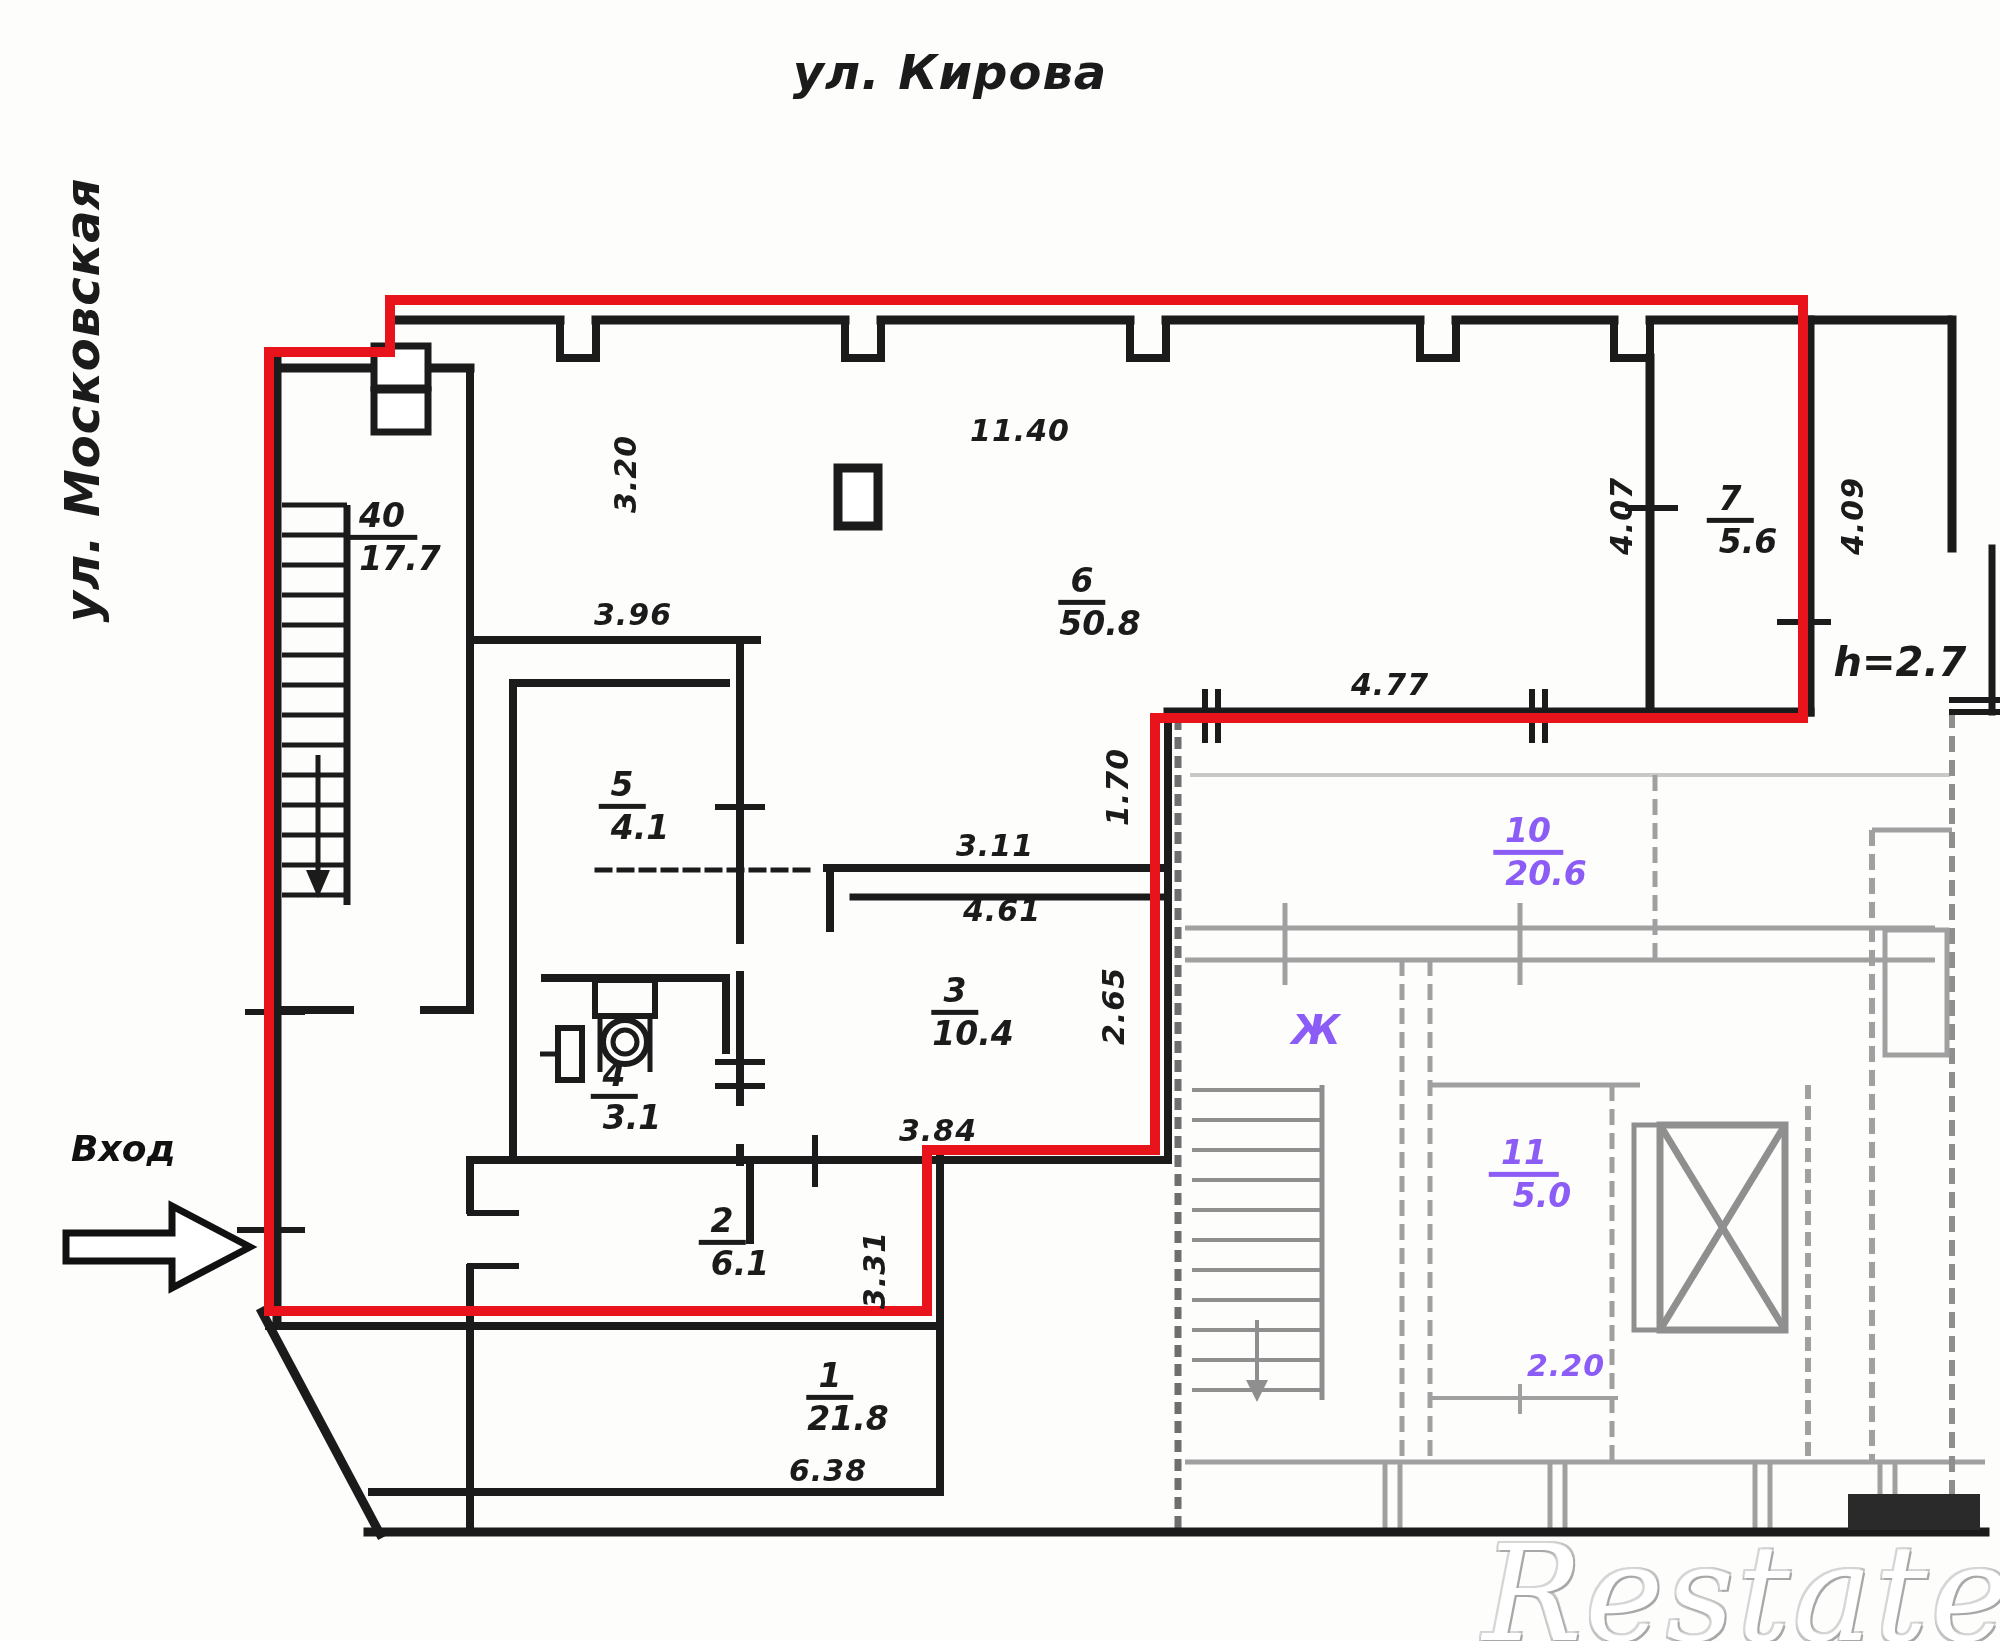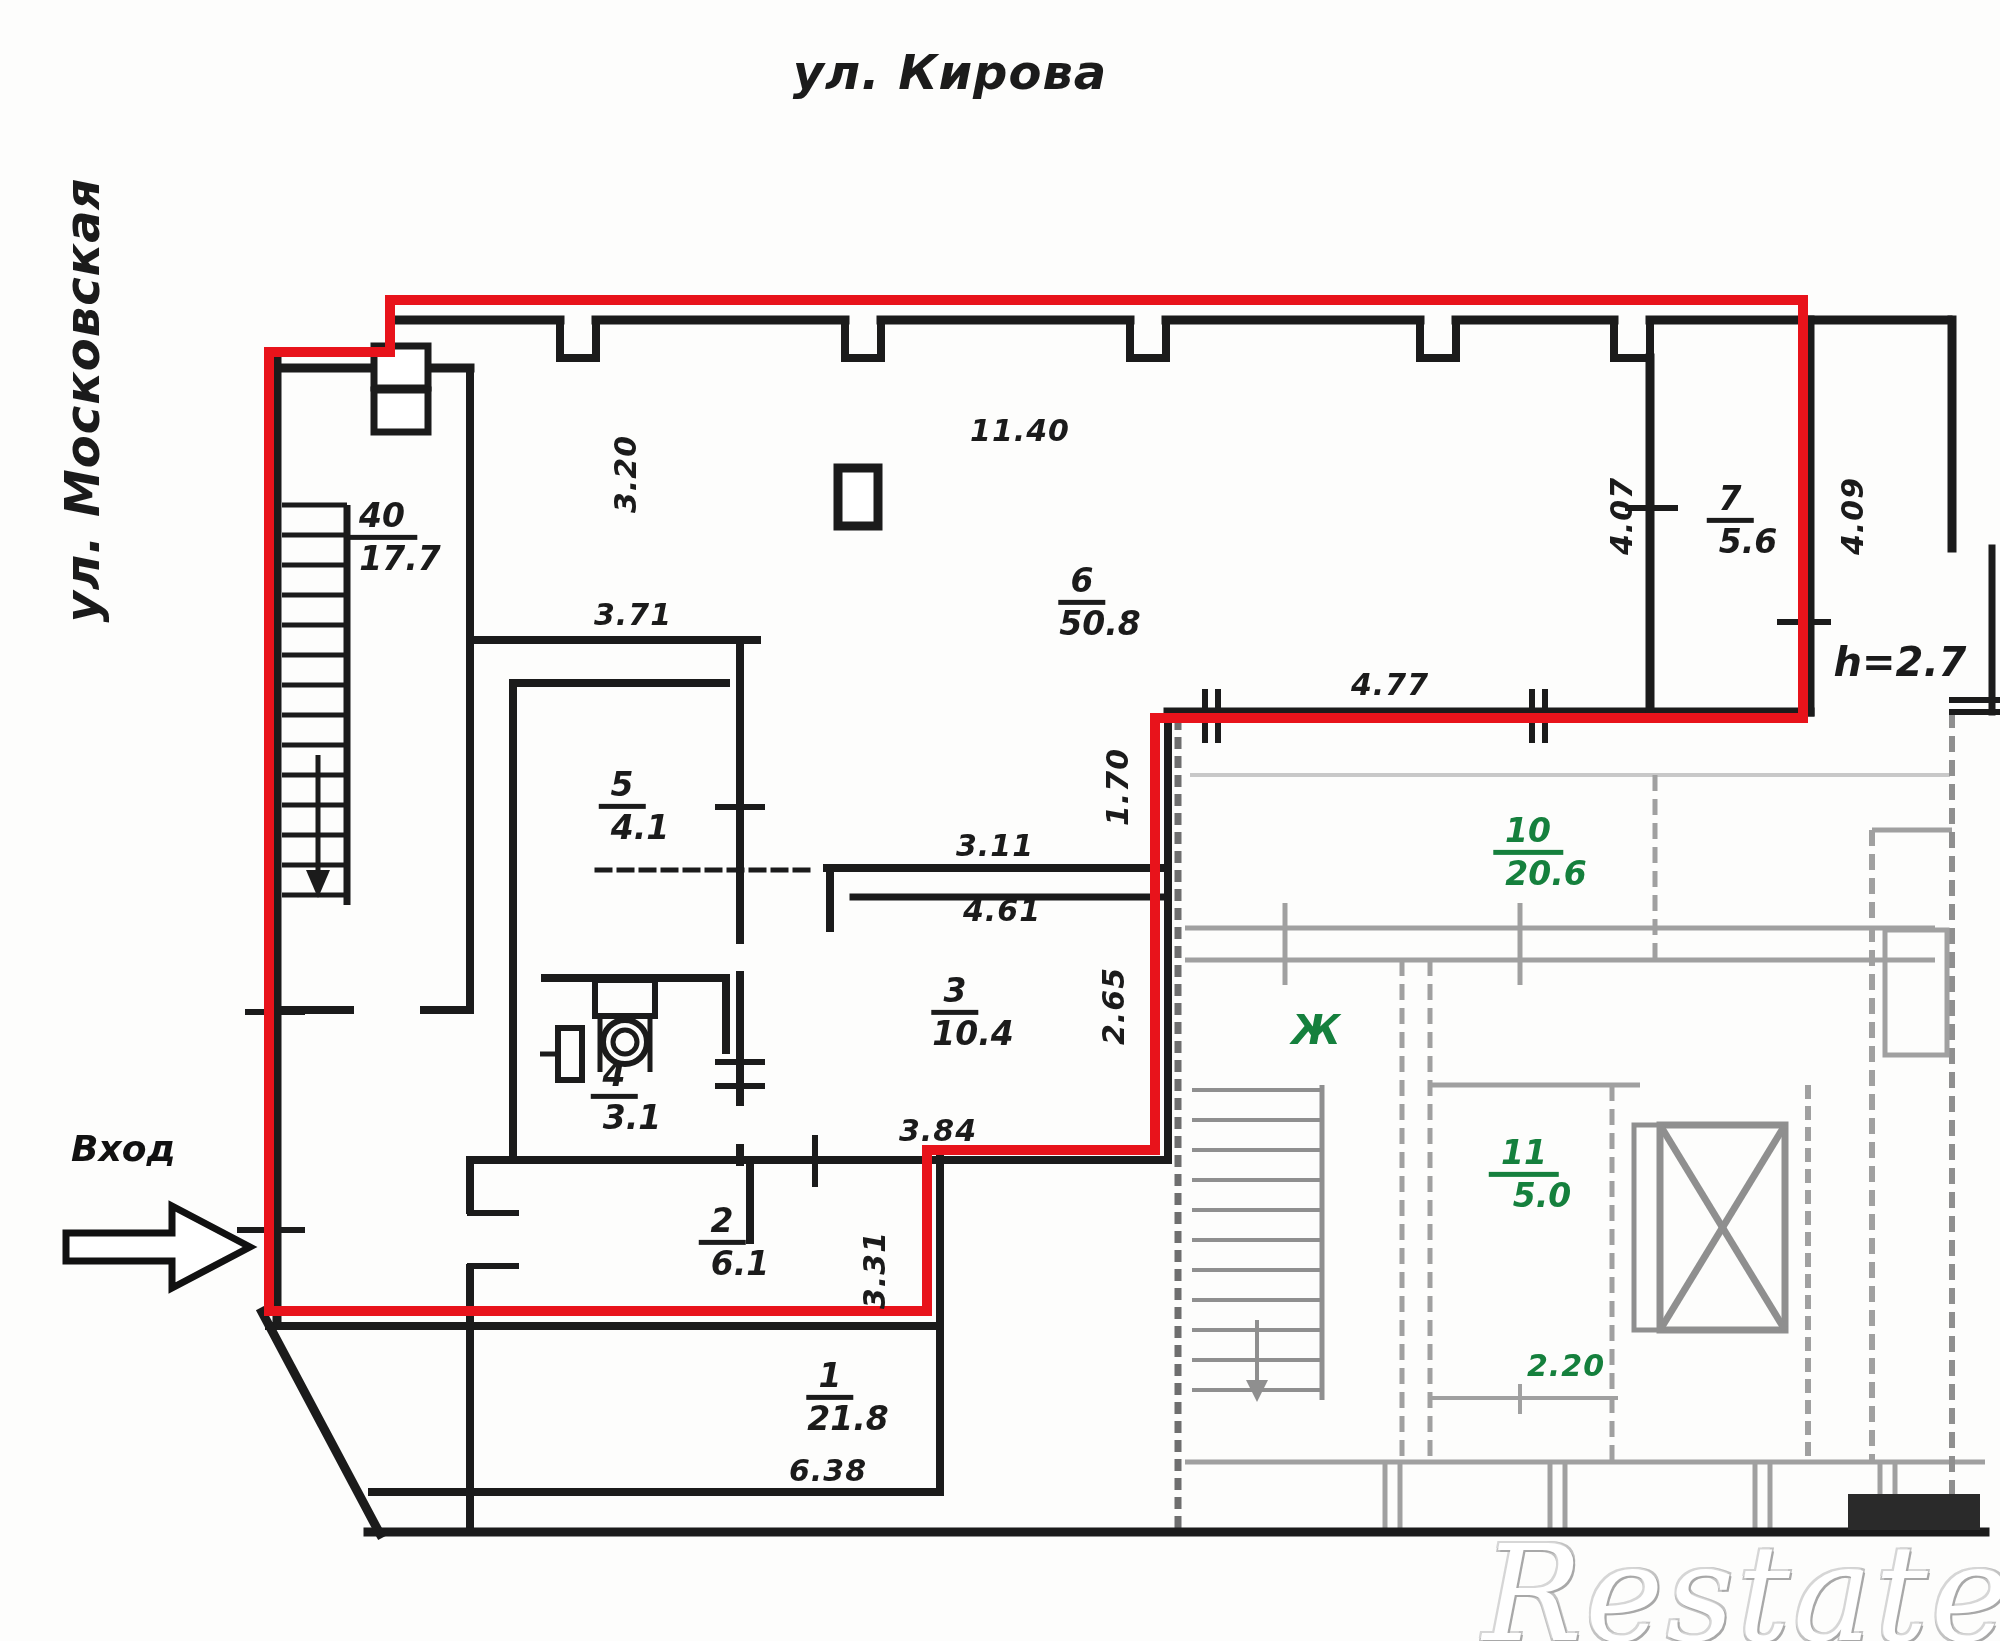--- a/index.html
+++ b/index.html
@@ -6,21 +6,21 @@
   .stage{position:relative;width:2000px;height:1641px;background:#fdfdfc;overflow:hidden;
          font-family:"DejaVu Sans",sans-serif;}
   .plan-svg{position:absolute;left:0;top:0;width:2000px;height:1641px;}
   .lbl{position:absolute;transform:translate(-50%,-50%);color:#1b1b1b;
        font-weight:bold;font-style:italic;white-space:nowrap;z-index:5;}
   .lbl.v{transform:translate(-50%,-50%) rotate(-90deg);}
   .dim{font-size:30px;letter-spacing:1px;}
   .fr{display:flex;flex-direction:column;align-items:center;font-size:33px;line-height:1.08;justify-content:flex-end;}
   .fr .num{border-bottom:5px solid currentColor;padding:0 12px 1px;}
   .fr .area{padding-top:1px;margin-left:36px;}
-  .faint{color:#15803d;font-style:italic;}
+  .faint{color:#8b5cf6;font-style:italic;}
   .street{font-size:48px;letter-spacing:1px;}
   .vhod{position:absolute;left:42px;top:1128px;font-size:36px;font-weight:bold;
         font-style:italic;color:#111;z-index:5;margin-left:29px;}
   .h27{font-size:40px;}
   .zh{font-size:40px;}
   .watermark{position:absolute;right:-12px;bottom:-30px;z-index:6;
        font-family:"DejaVu Serif",serif;font-style:italic;font-size:132px;letter-spacing:3px;
        color:#ffffff;
        text-shadow:2px 2px 0 #a8a8a8,-2px -2px 0 #d6d6d6,2px -2px 0 #c2c2c2,-2px 2px 0 #c2c2c2;}
 </style>
@@ -238,21 +238,21 @@
     <span class="area">20.6</span>
   </div>
   <div class="lbl fr faint" style="left:1524px;top:1174px">
     <span class="num">11</span>
     <span class="area">5.0</span>
   </div>
   <div class="lbl zh faint" style="left:1316px;top:1030px">Ж</div>
 
   <div class="lbl dim" style="left:1020px;top:430px">11.40</div>
   <div class="lbl dim v" style="left:625px;top:474px">3.20</div>
-  <div class="lbl dim" style="left:633px;top:614px">3.71</div>
+  <div class="lbl dim" style="left:633px;top:614px">3.96</div>
   <div class="lbl dim" style="left:1390px;top:684px">4.77</div>
   <div class="lbl dim v" style="left:1117px;top:787px">1.70</div>
   <div class="lbl dim v" style="left:1113px;top:1006px">2.65</div>
   <div class="lbl dim" style="left:995px;top:845px">3.11</div>
   <div class="lbl dim" style="left:1002px;top:910px">4.61</div>
   <div class="lbl dim" style="left:938px;top:1130px">3.84</div>
   <div class="lbl dim" style="left:828px;top:1470px">6.38</div>
   <div class="lbl dim v" style="left:874px;top:1270px">3.31</div>
   <div class="lbl dim v" style="left:1621px;top:516px">4.07</div>
   <div class="lbl dim v" style="left:1852px;top:516px">4.09</div>

